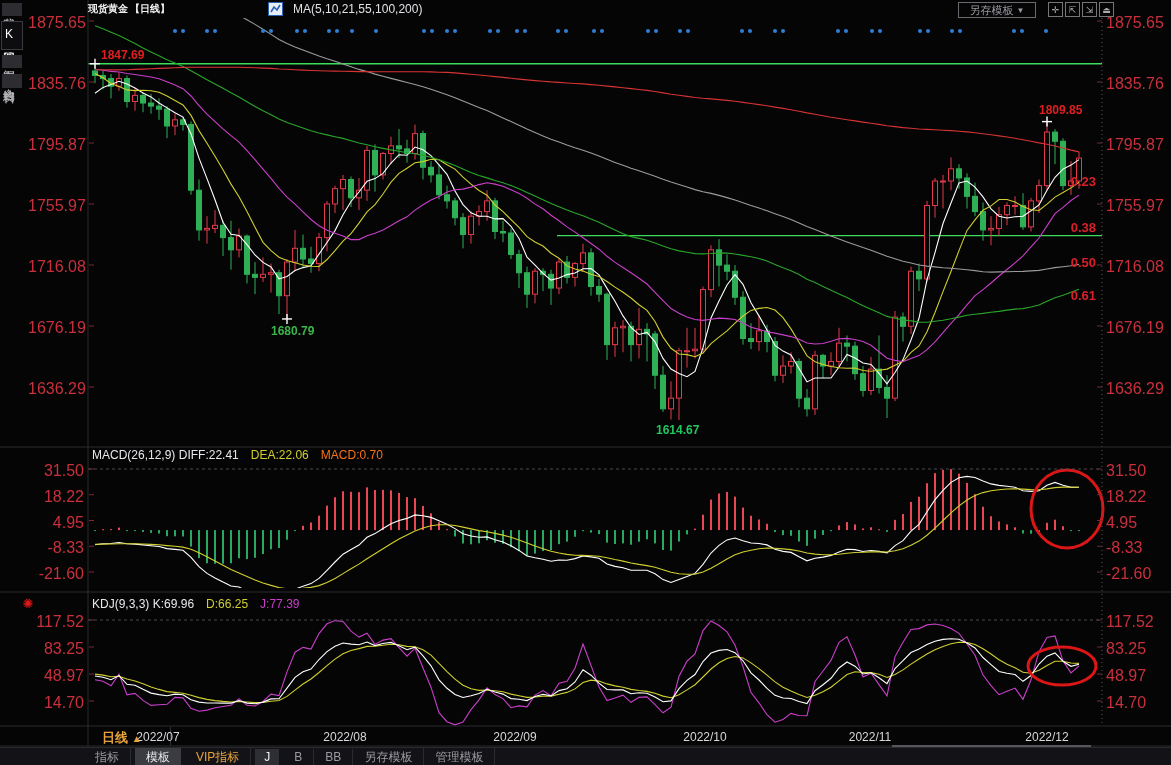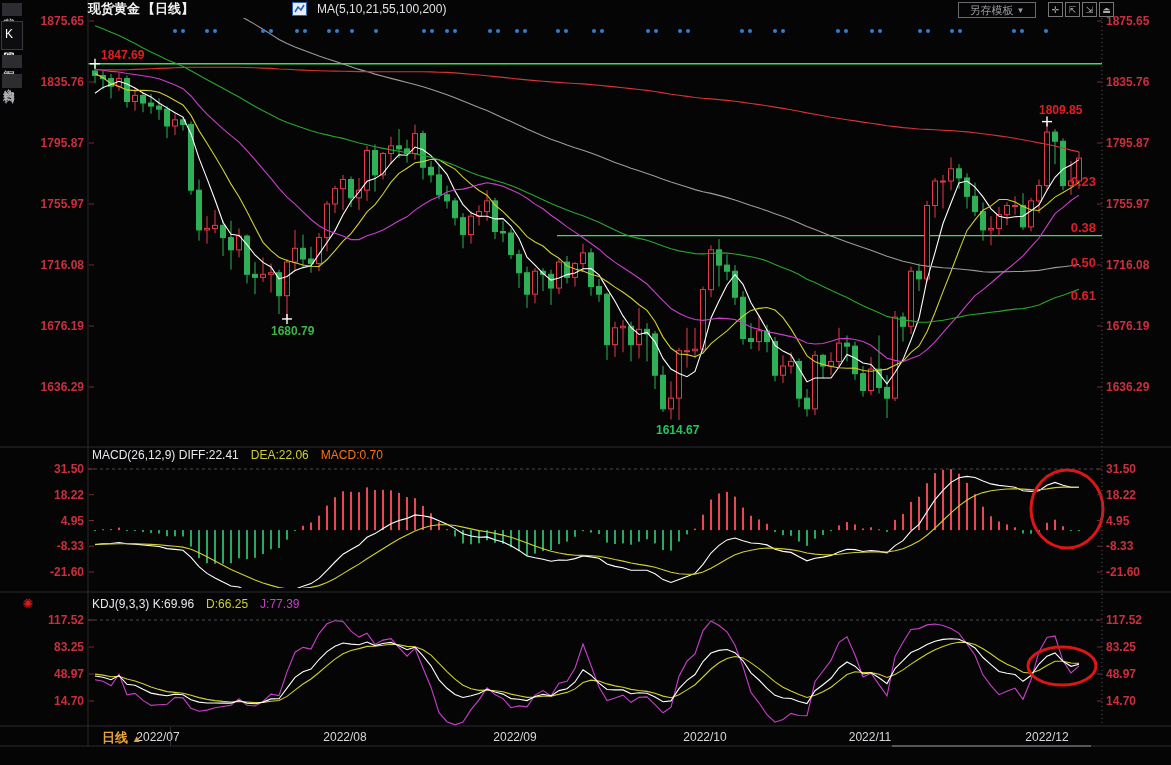--- a/index.html
+++ b/index.html
@@ -1,37 +1,37 @@
 <!DOCTYPE html>
 <html><head>
 <meta charset="utf-8">
 <style>
   html,body{margin:0;padding:0;background:#0b0b0d;}
   .screen{position:relative;width:1171px;height:765px;background:#050506;overflow:hidden;
           font-family:"Liberation Sans","DejaVu Sans",sans-serif;-webkit-font-smoothing:antialiased;}
   #chart-svg{position:absolute;left:0;top:0;}
   .hdr{position:absolute;left:88px;top:0;height:18px;display:flex;align-items:center;gap:10px;
        font-size:12px;white-space:nowrap;z-index:5;}
-  .hdr .sym{color:#f0f0f0;font-weight:bold;font-size:13px;}
+  .hdr .sym{color:#f0f0f0;font-weight:bold;font-size:10px;}
   .legend-item{position:relative;padding:0 2px;}
   .legend-item.circled::after{content:'';position:absolute;inset:-3px -7px;border:2px solid #dc1616;
        border-radius:50%;pointer-events:none;}
   .sym-icon{display:inline-block;width:13px;height:12px;background:#e8eef6;border:1px solid #2a62b8;
        position:relative;}
   .sym-icon svg{position:absolute;left:0;top:0;}
   .theme-btn{position:absolute;left:958px;top:2px;width:76px;height:14px;border:1px solid #6a6a70;
        color:#9a9aa2;font-size:11px;display:flex;align-items:center;justify-content:center;gap:3px;z-index:6;}
   .tool-icons{position:absolute;left:1048px;top:2px;display:flex;gap:2px;z-index:6;}
   .tool-icons .ticon{width:13px;height:13px;border:1px solid #777;color:#aaa;font-size:9px;
        display:flex;align-items:center;justify-content:center;}
   .sidebar{position:absolute;left:1px;top:3px;width:22px;z-index:6;display:flex;flex-direction:column;gap:6px;}
   .side-tab{width:20px;padding:5px 0;background:#2c2c31;color:#b5b5ba;font-size:12px;line-height:13px;
        text-align:center;writing-mode:vertical-lr;text-orientation:upright;letter-spacing:1px;margin:0 auto;}
   .side-tab.sel{background:#0d0d10;color:#ffffff;outline:1px solid #3a3a40;}
-  .axis-lab{position:absolute;font-size:12px;color:#c9303c;z-index:4;font-weight:bold;}
+  .axis-lab{position:absolute;font-size:16px;color:#c9303c;z-index:4;}
   .axis-left{width:56px;left:28px;text-align:right;}
   .axis-right{left:1106px;text-align:left;}
   .panel-hdr{position:absolute;left:92px;height:14px;display:flex;gap:12px;font-size:12px;z-index:5;white-space:nowrap;}
   .ann{position:absolute;font-size:12px;font-weight:bold;z-index:4;}
   .fib{position:absolute;font-size:13px;font-weight:bold;color:#d9202a;z-index:4;text-align:right;width:34px;}
   .date-lab{position:absolute;top:730px;width:64px;text-align:center;font-size:12px;color:#d8d8dc;z-index:4;}
   .period-foot{position:absolute;left:102px;top:729px;font-size:13px;font-weight:bold;color:#e8a33d;z-index:5;}
   .foot-divider{position:absolute;left:88px;top:727px;width:82px;height:19px;border-right:1px solid #2e2e33;}
   .tabbar{position:absolute;left:0;top:747px;width:1171px;height:18px;background:#131317;
        border-top:1px solid #2b2b2f;display:flex;align-items:center;z-index:6;font-size:12px;}
@@ -588,20 +588,31 @@
     <span style="color:#c93fc9;">J:77.39</span>
   </div>
   <div class="kdj-sun">✺</div>
 
   <div class="foot-divider"></div>
   <div class="period-foot">
     <span>日线</span>
     <span style="font-size:10px;">▲</span>
   </div>
 
+  <div class="tabbar" id="tabbar">
+      <span style="width:84px;"></span>
+      <span class="tb">指标</span>
+      <span class="tb box1">模板</span>
+      <span class="tb vip">VIP指标</span>
+      <span class="tb box2">J</span>
+      <span class="tb">B</span>
+      <span class="tb">BB</span>
+      <span class="tb">另存模板</span>
+      <span class="tb">管理模板</span>
+    </div>
 <div class="axis-lab axis-left" style="top: 14px;">1875.65</div>
     <div class="axis-lab axis-right" style="top: 14px;">1875.65</div>
     <div class="axis-lab axis-left" style="top: 74.9949px;">1835.76</div>
     <div class="axis-lab axis-right" style="top: 74.9949px;">1835.76</div>
     <div class="axis-lab axis-left" style="top: 135.99px;">1795.87</div>
     <div class="axis-lab axis-right" style="top: 135.99px;">1795.87</div>
     <div class="axis-lab axis-left" style="top: 197px;">1755.97</div>
     <div class="axis-lab axis-right" style="top: 197px;">1755.97</div>
     <div class="axis-lab axis-left" style="top: 257.995px;">1716.08</div>
     <div class="axis-lab axis-right" style="top: 257.995px;">1716.08</div>

